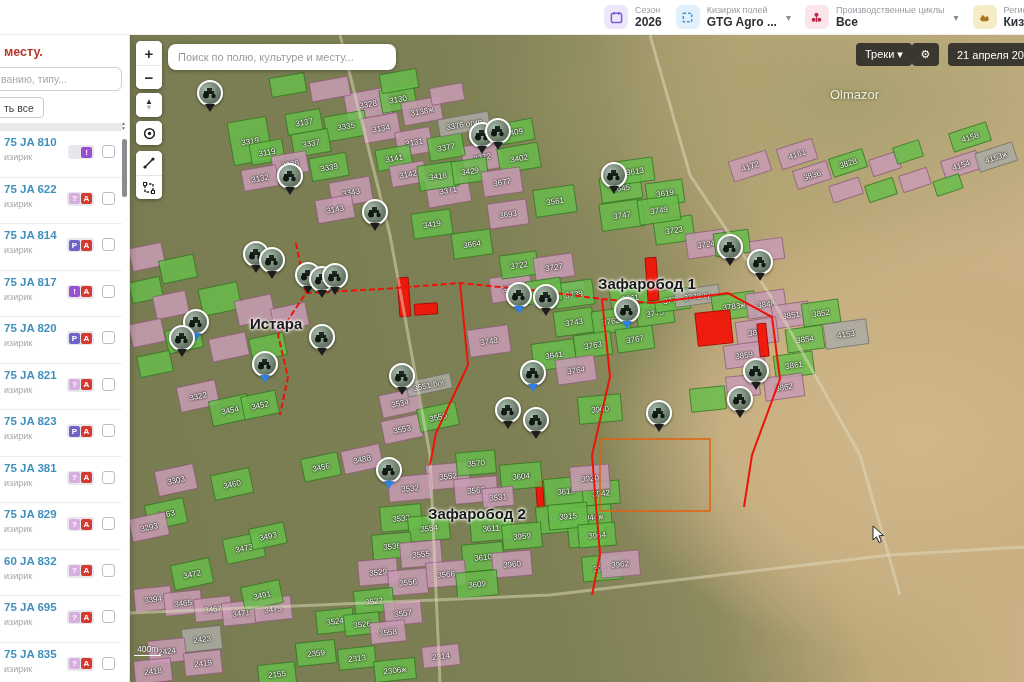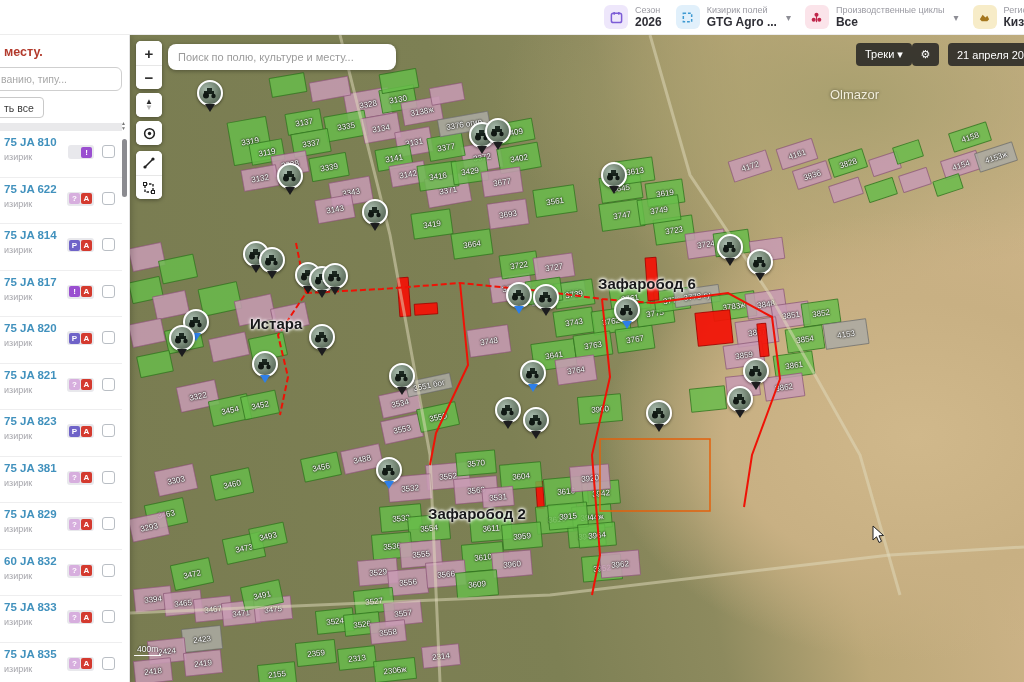--- a/index.html
+++ b/index.html
@@ -220,21 +220,21 @@
       <div class="veh">
         <div class="veh-name">60 JA 832</div>
         <div class="veh-region">изирик</div>
         <div class="veh-badges">
           <span class="badge b-lilac">?</span>
           <span class="badge b-red">A</span>
         </div>
         <div class="veh-check"></div>
       </div>
       <div class="veh">
-        <div class="veh-name">75 JA 833</div>
+        <div class="veh-name">75 JA 695</div>
         <div class="veh-region">изирик</div>
         <div class="veh-badges">
           <span class="badge b-lilac">?</span>
           <span class="badge b-red">A</span>
         </div>
         <div class="veh-check"></div>
       </div>
       <div class="veh">
         <div class="veh-name">75 JA 835</div>
         <div class="veh-region">изирик</div>
@@ -702,21 +702,21 @@
       <path d="M166,208 L176,258 L148,300 L158,342 L150,380" fill="none" stroke="#ef1206" stroke-width="2" stroke-dasharray="6 3"></path>
       <path d="M176,258 L252,254 L330,248 L410,256 L472,264 L522,268" fill="none" stroke="#ef1206" stroke-width="2" stroke-dasharray="6 3"></path>
       <path d="M330,248 L338,330 L306,398 L300,430" fill="none" stroke="#ef1206" stroke-width="2"></path>
       <path d="M472,264 L480,342 L462,420 L470,520 L462,560" fill="none" stroke="#ef1206" stroke-width="2"></path>
       <path d="M522,268 L598,258 L642,282 L650,344 L622,420 L614,472" fill="none" stroke="#ef1206" stroke-width="2"></path>
       <path d="M470,404 L580,404 L580,476 L470,476 Z" fill="none" stroke="#e2610c" stroke-width="1.5"></path>
     </svg>
   <div id="label-layer">
       <div class="place pl-light" style="left: 700px; top: 52px;">Olmazor</div>
       <div class="place pl-dark" style="left: 120px; top: 280px;">Истара</div>
-      <div class="place pl-dark" style="left: 468px; top: 240px;">Зафаробод 6</div>
+      <div class="place pl-dark" style="left: 468px; top: 240px;">Зафаробод 1</div>
       <div class="place pl-dark" style="left: 298px; top: 470px;">Зафаробод 2</div>
     </div>
   <div id="marker-layer">
       <div class="marker" style="left: 67px; top: 45px;">
         <div class="tip"></div>
         <div class="disc">
     <svg width="16" height="12" viewBox="0 0 16 12">
             <rect x="5" y="1" width="5" height="4" fill="#1d2a22"></rect>
             <rect x="2" y="4" width="10" height="3" fill="#16211a"></rect>
             <circle cx="4" cy="8.5" r="3" fill="#101713"></circle>

